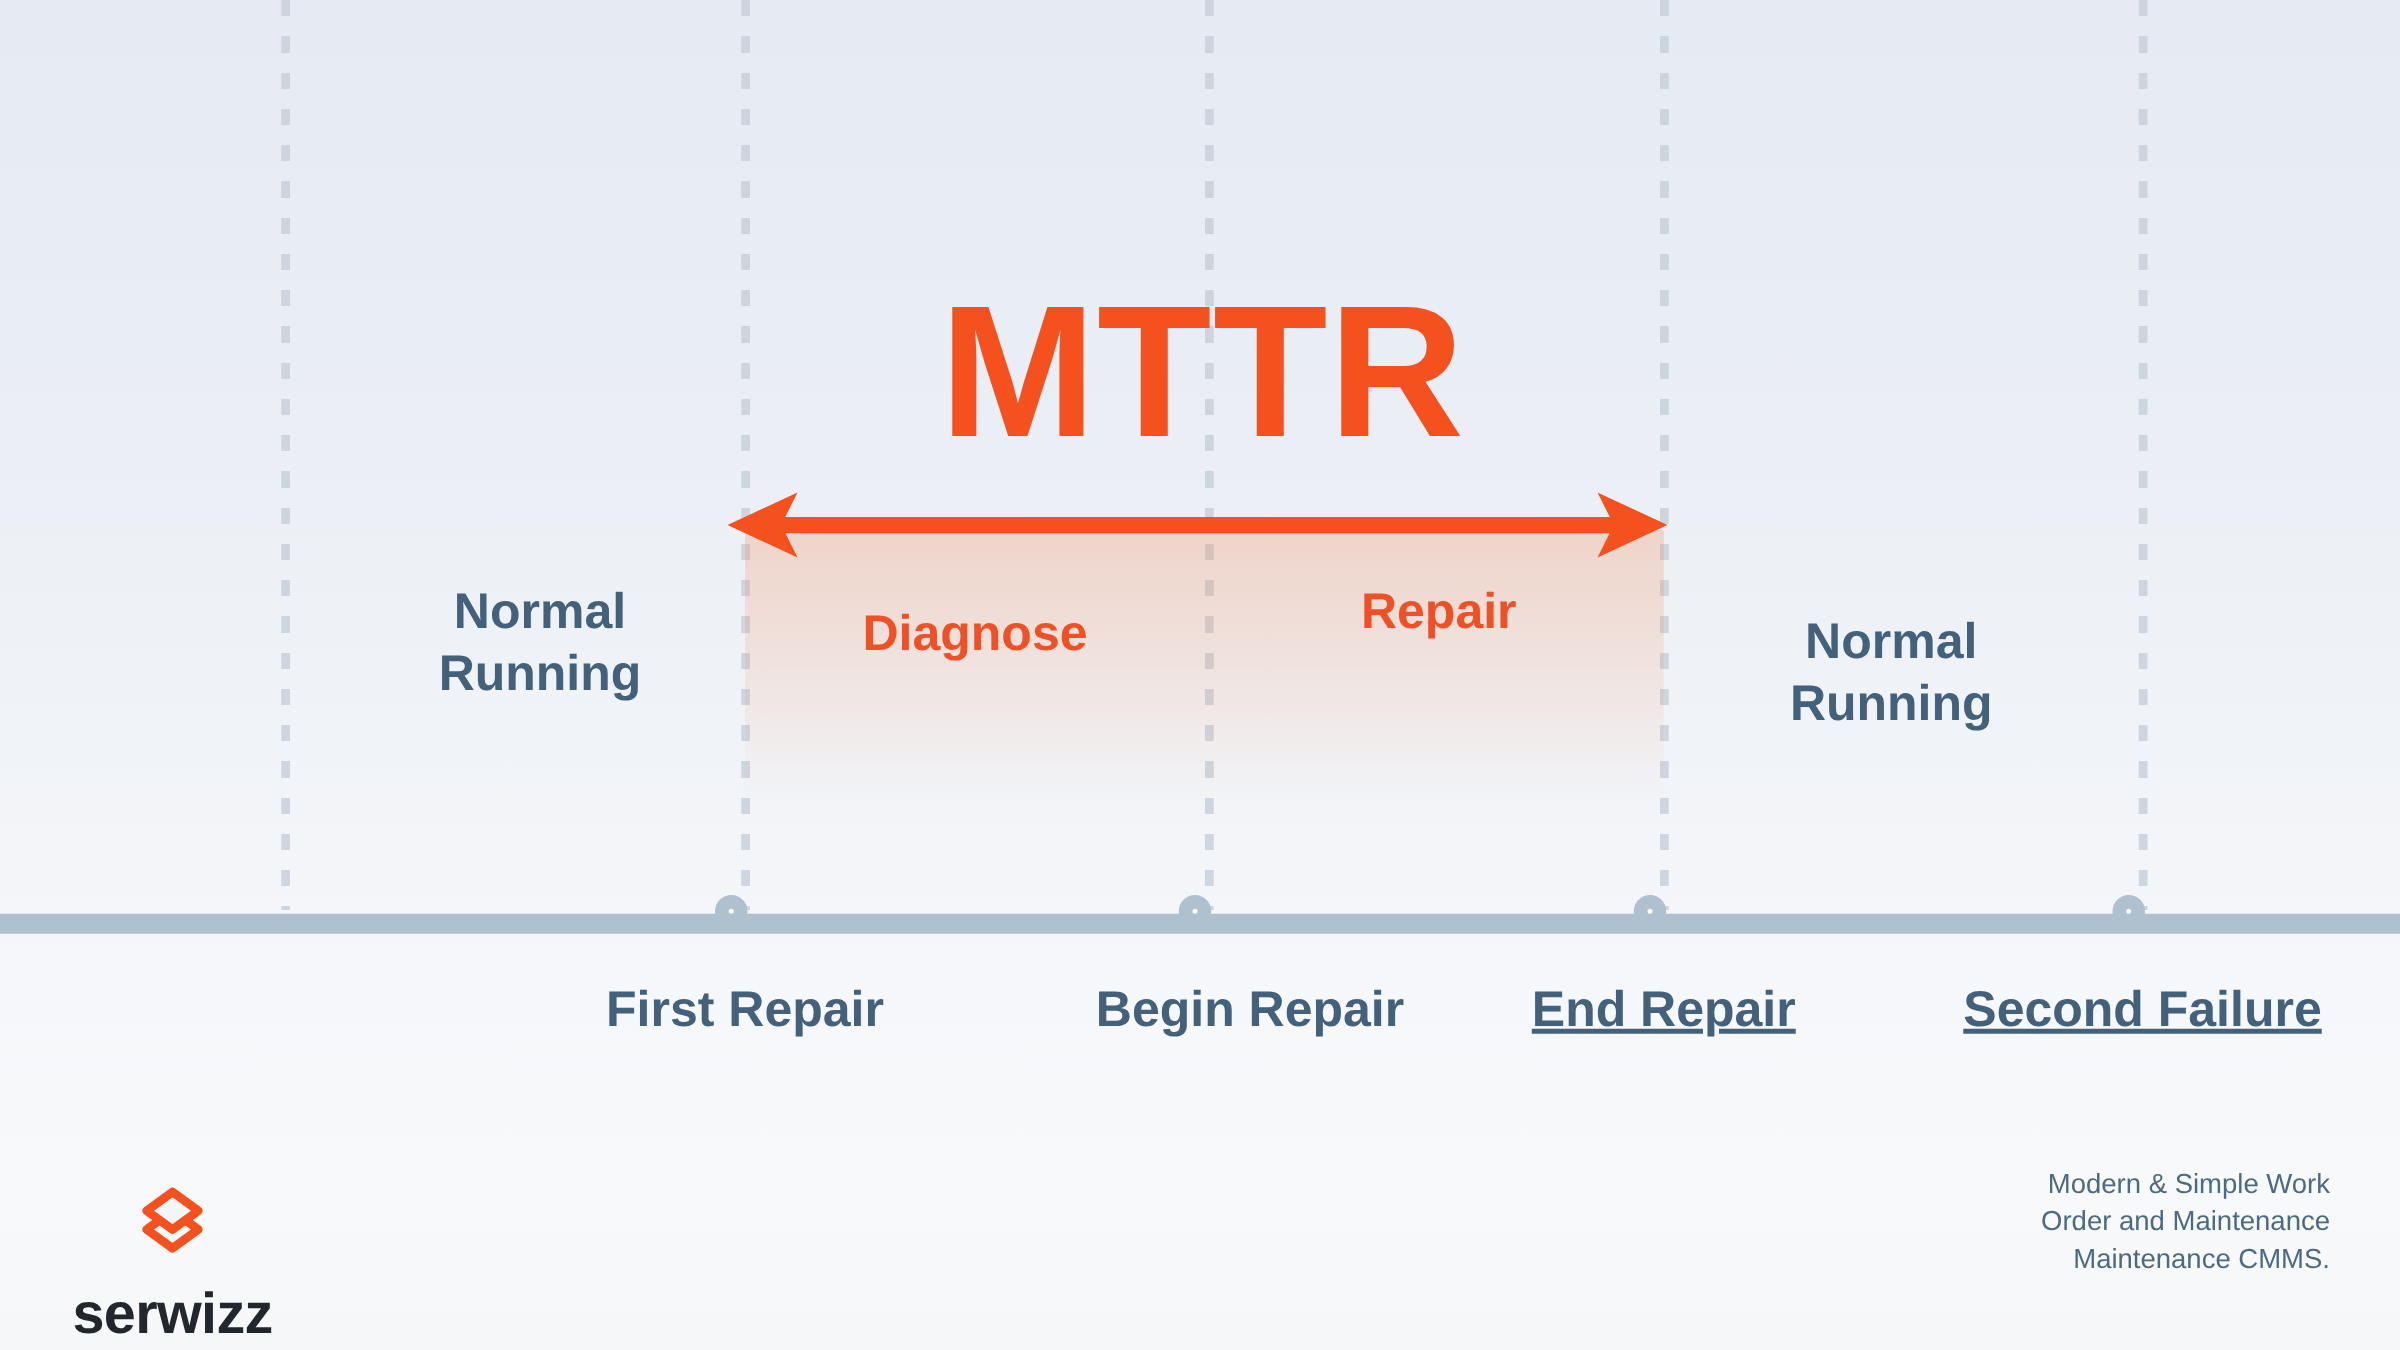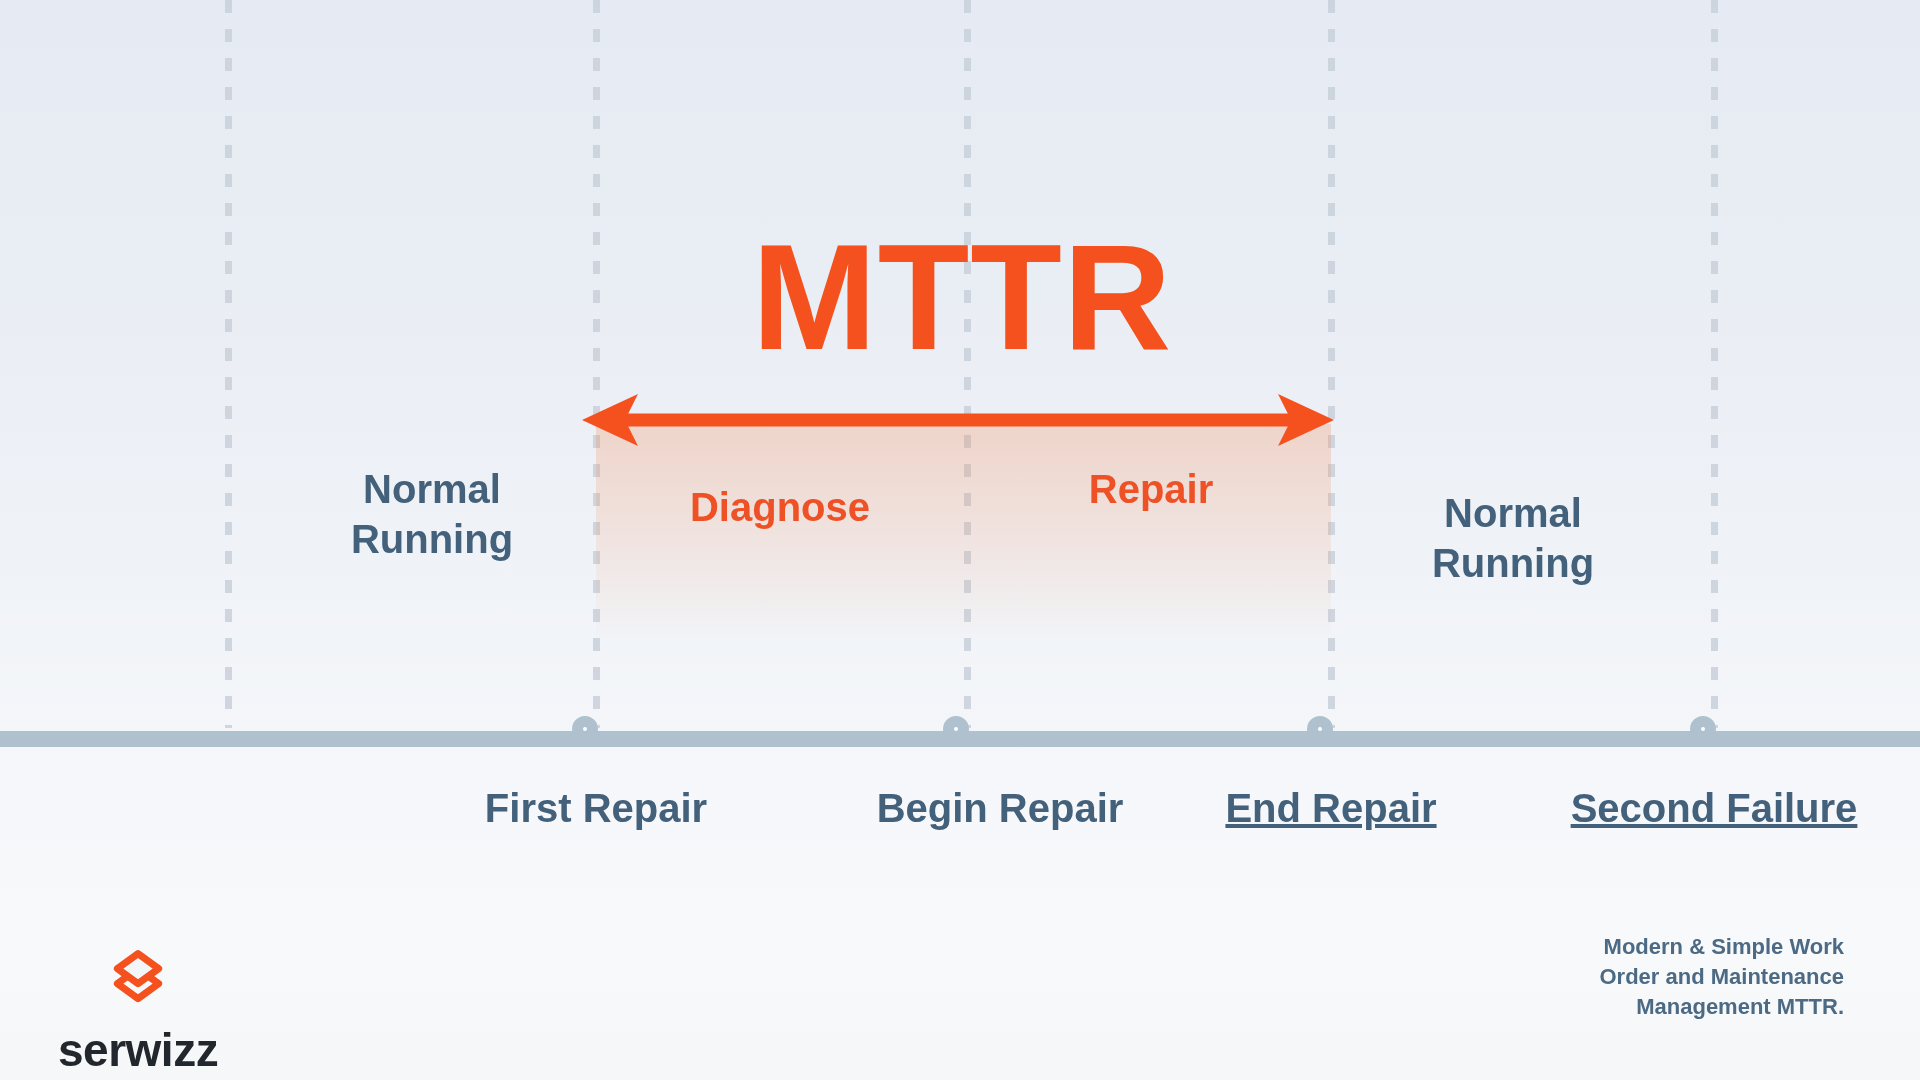--- a/index.html
+++ b/index.html
@@ -133,26 +133,26 @@
   }
   .brand-name {
     font-size: 46px;
     font-weight: 700;
     letter-spacing: -0.5px;
     color: #22272E;
   }
 
   .tagline {
     position: absolute;
-    right: 76px;
+    right: 56px;
     top: 932px;
     text-align: right;
     font-size: 22px;
     line-height: 30px;
-    font-weight: 700;
+    font-weight: 400;
     color: #4C6A84;
   }
 </style>
 </head>
 <body>
 
 <div class="canvas">
 
   <div class="guide g1"></div>
   <div class="guide g2"></div>
@@ -190,16 +190,16 @@
     <svg width="60" height="60" viewBox="0 0 64 64" xmlns="http://www.w3.org/2000/svg">
       <path d="M32 22 L54 38 L32 54 L10 38 Z" fill="none" stroke="#F4511E" stroke-width="7.5" stroke-linejoin="round"></path>
       <path d="M32 6 L54 22 L32 38 L10 22 Z" fill="#F3F6F9" stroke="#F4511E" stroke-width="7.5" stroke-linejoin="round"></path>
     </svg>
     <span class="brand-name">serwizz</span>
   </div>
 
   <div class="tagline">
     <div>Modern &amp; Simple Work</div>
     <div>Order and Maintenance</div>
-    <div>Management MTTR.</div>
+    <div>Maintenance CMMS.</div>
   </div>
 
 </div>
 
 </body></html>

